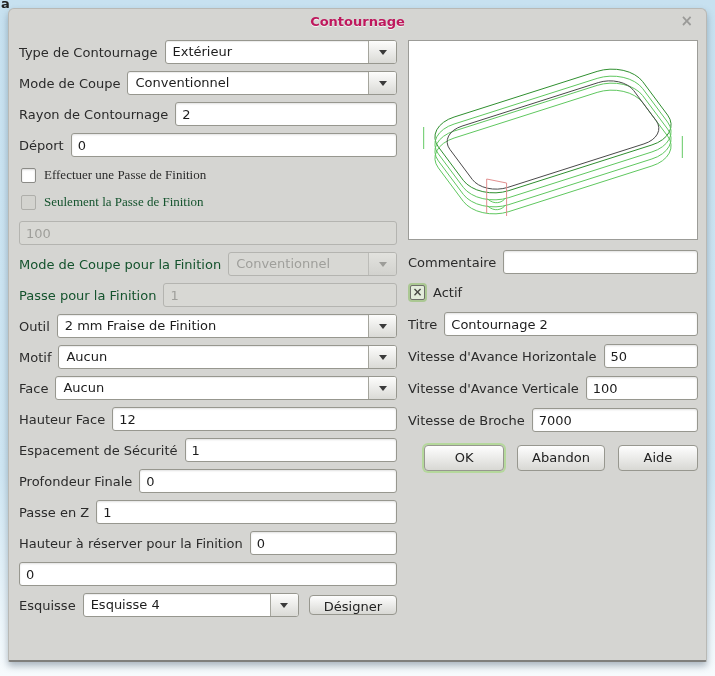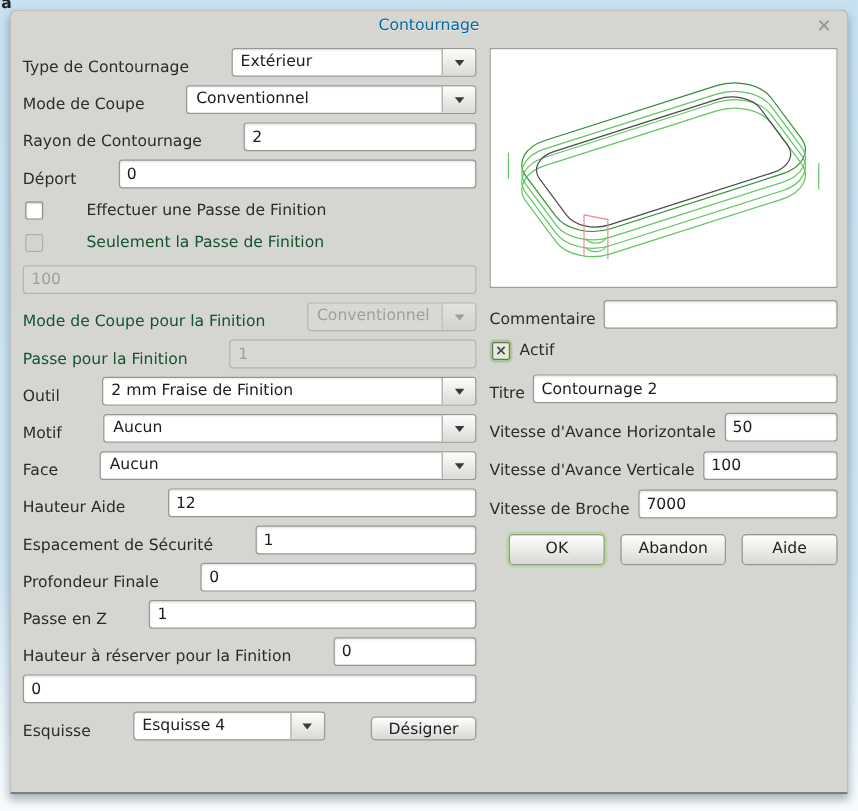--- a/index.html
+++ b/index.html
@@ -9,28 +9,28 @@
     font-family:"DejaVu Sans","Liberation Sans",sans-serif;font-size:13px;color:#2b2b2b;
   }
   .desktop-fragment{position:absolute;top:-4px;left:1px;z-index:0;font-weight:bold;color:#222;font-size:13px;letter-spacing:1px;}
   .dialog{
     position:absolute;left:8px;top:8px;width:699px;height:654px;z-index:1;box-sizing:border-box;
     background:#d5d5d2;border:1px solid #b9b9b5;border-bottom:2px solid #7f7f7c;
     border-radius:6px 6px 2px 2px;
     box-shadow:0 4px 7px rgba(60,80,100,.4);
   }
   .titlebar{position:relative;height:25px;display:flex;align-items:center;justify-content:center;border-radius:6px 6px 0 0;}
-  .titlebar .title{font-weight:normal;color:#0369a1;text-shadow:0 1px 0 rgba(255,255,255,.7);}
+  .titlebar .title{font-weight:bold;color:#be185d;text-shadow:0 1px 0 rgba(255,255,255,.7);}
   .close-btn{position:absolute;right:13px;top:4px;font-weight:bold;font-size:15px;color:#9a9a98;line-height:16px;cursor:default;}
   .content{display:flex;padding:6px 8px 0 10px;gap:11px;}
   .col-left{width:378px;flex:none;}
   .col-right{flex:1;min-width:0;}
-  .row{display:flex;align-items:flex-end;margin-bottom:7px;height:24px;gap:28px;}
+  .row{display:flex;align-items:center;margin-bottom:7px;height:24px;}
   .row label{margin-right:7px;white-space:nowrap;}
-  .cbrow{height:16px;margin:10px 0 11px 2px;}
+  .cbrow{height:16px;margin:10px 0 11px 2px;font-family:Liberation Serif, serif;}
   .row.disabled label{color:#14532d;}
   .tinput{
     flex:1;min-width:0;height:24px;box-sizing:border-box;border:1px solid #97978f;border-radius:3px;
     background:#fff;padding:0 6px;font:13px "DejaVu Sans","Liberation Sans",sans-serif;color:#1c1c1c;
     box-shadow:inset 0 1px 2px rgba(0,0,0,.12);outline:none;
   }
   .row.disabled .tinput{background:#d8d8d4;border-color:#b4b4b0;color:#9f9f9b;box-shadow:none;}
   .combo{flex:1;min-width:0;display:flex;height:24px;box-sizing:border-box;background:#fff;border:1px solid #97978f;border-radius:3px;overflow:hidden;box-shadow:inset 0 1px 1px rgba(0,0,0,.08);}
   .cval{flex:1;min-width:0;padding:3px 0 0 7px;color:#1c1c1c;white-space:nowrap;overflow:hidden;}
   .cbtn{width:27px;flex:none;border-left:1px solid #a5a59d;background:linear-gradient(#fdfdfc,#dadad6);display:flex;align-items:center;justify-content:center;}
@@ -44,21 +44,21 @@
   .btn{
     height:26px;box-sizing:border-box;border:1px solid #97978f;border-radius:4px;
     background:linear-gradient(#fefefe,#d8d8d4);color:#222;font:13px "DejaVu Sans","Liberation Sans",sans-serif;
     padding:0 14px;text-align:center;line-height:24px;white-space:nowrap;
   }
   .btn.small{height:20px;line-height:22px;margin-left:10px;flex:none;}
   .btn.default{box-shadow:0 0 0 2px #b5d89c;}
   .preview{
     height:198px;background:#fff;border:1px solid #9c9c98;margin-bottom:10px;overflow:hidden;
   }
-  .rrow{display:flex;align-items:flex-end;margin-bottom:8px;height:24px;}
+  .rrow{display:flex;align-items:center;margin-bottom:8px;height:24px;}
   .rrow label{margin-right:7px;white-space:nowrap;}
   .actif-row{height:16px;margin:10px 0 12px 2px;display:flex;align-items:center;}
   .cb-checked{
     width:13px;height:13px;flex:none;background:#e3ecdb;border:1px solid #6e6e6a;border-radius:2px;margin-right:8px;
     box-shadow:0 0 0 2px #abc893;display:flex;align-items:center;justify-content:center;
     font-size:12px;font-weight:bold;color:#4a4a46;line-height:11px;
   }
   .btnrow{display:flex;gap:13px;margin:13px 0 0 16px;}
   .btnrow .btn{flex:1;}
 </style>
@@ -146,21 +146,21 @@
         <div class="row">
           <label>Face</label>
           <div class="combo">
             <span class="cval">Aucun</span>
             <span class="cbtn">
               <span class="tri"></span>
             </span>
           </div>
         </div>
         <div class="row">
-          <label>Hauteur Aide</label>
+          <label>Hauteur Face</label>
           <input type="text" class="tinput" value="12" style="">
         </div>
         <div class="row">
           <label>Espacement de Sécurité</label>
           <input type="text" class="tinput" value="1" style="">
         </div>
         <div class="row">
           <label>Profondeur Finale</label>
           <input type="text" class="tinput" value="0" style="">
         </div>

